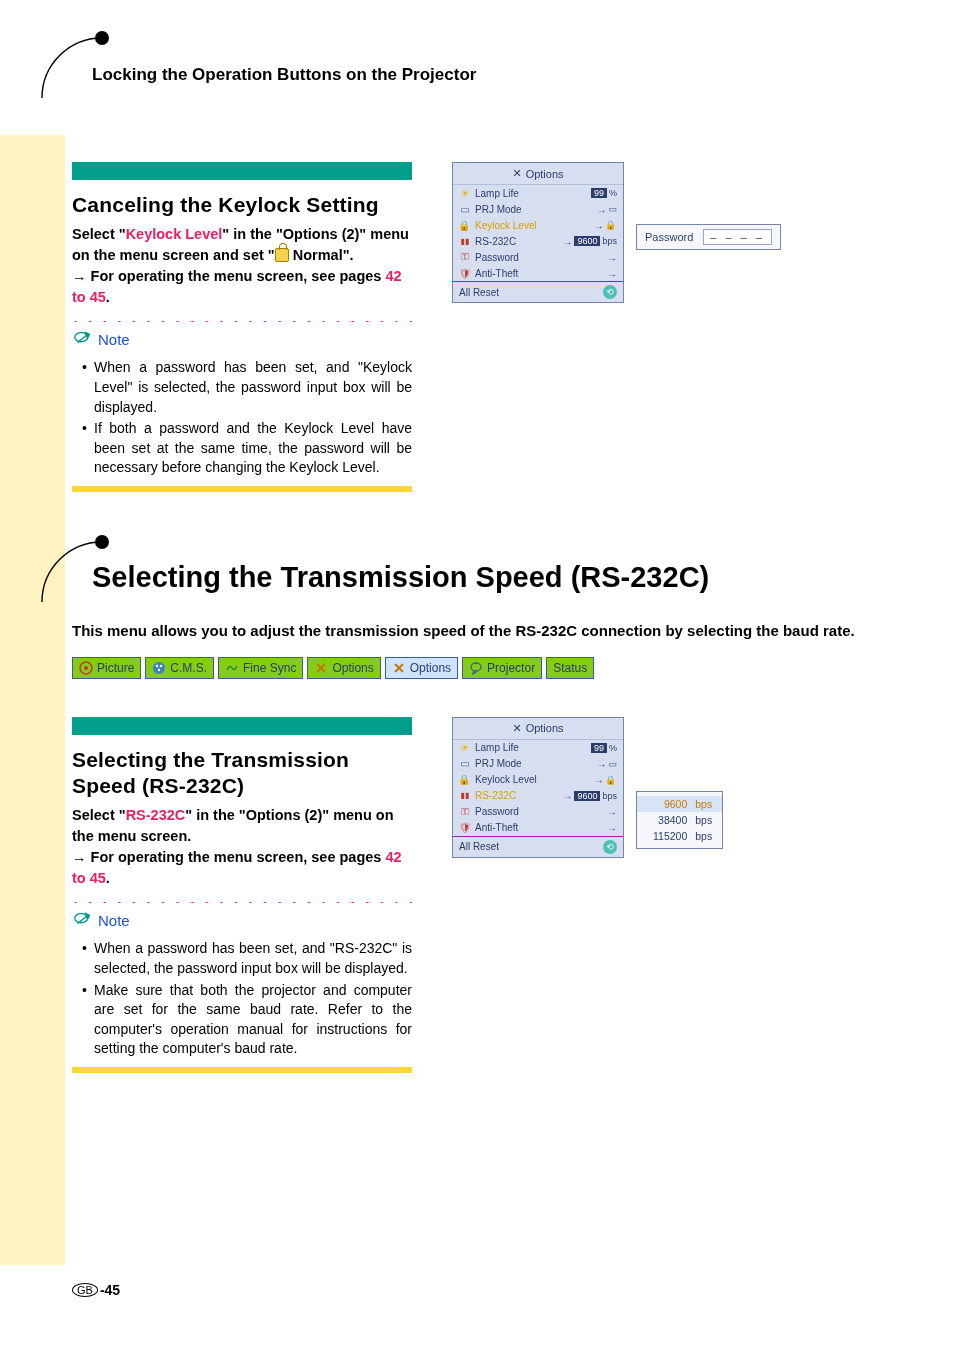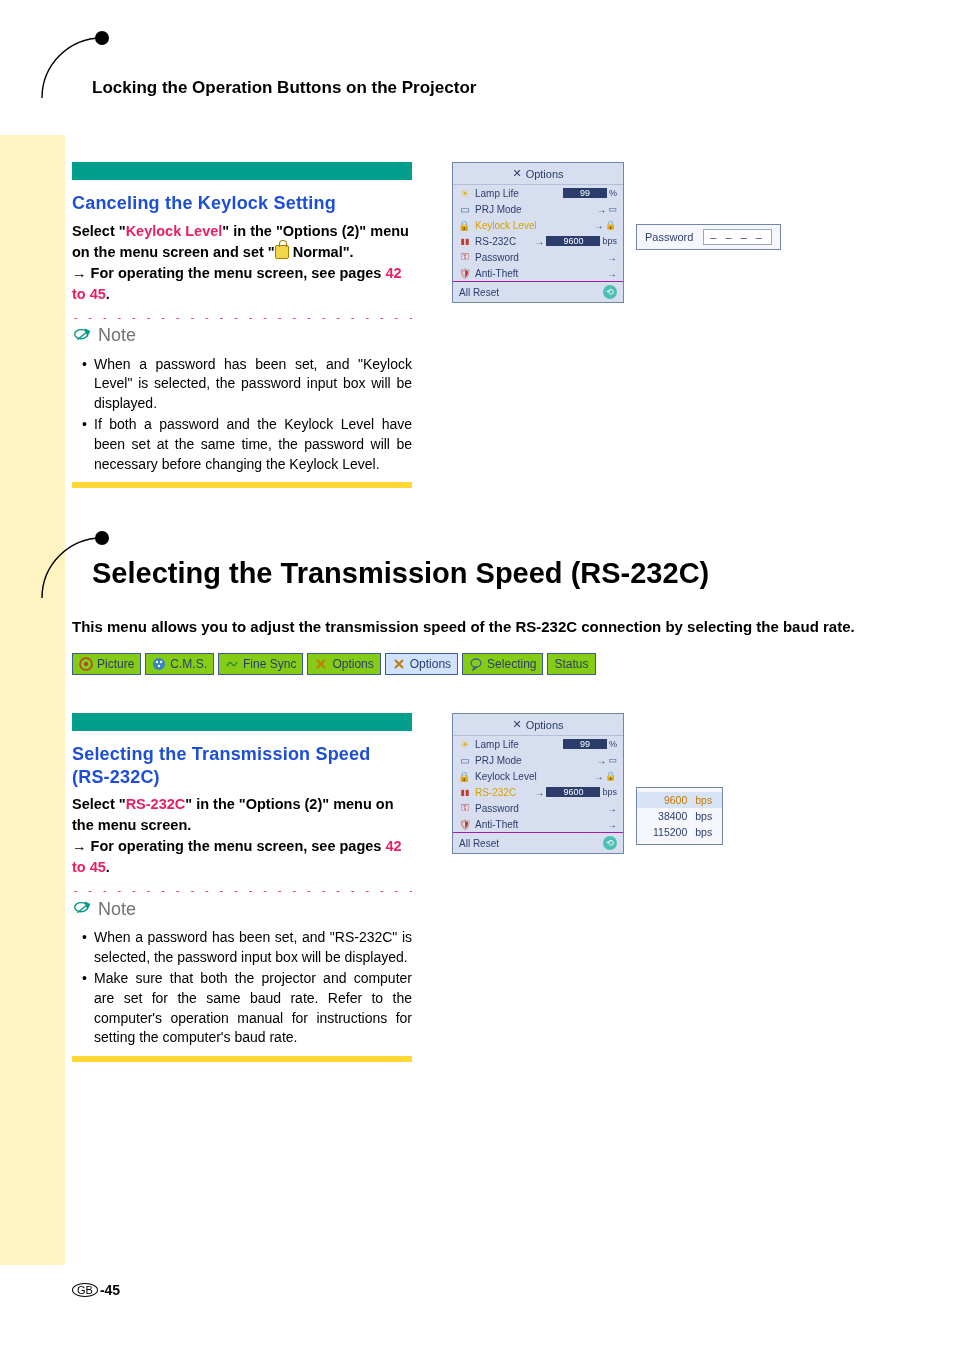--- a/index.html
+++ b/index.html
@@ -13,21 +13,21 @@
   }
   .page-corner {
     position: absolute;
     top: 28px;
     left: 32px;
     width: 80px;
     height: 80px;
   }
   .page-header {
     position: absolute;
-    top: 78px;
+    top: 65px;
     left: 92px;
     font-size: 17px;
     font-weight: bold;
     text-align: center;
   }
   .yellow-sidebar {
     position: absolute;
     top: 135px;
     left: 0;
     width: 65px;
@@ -40,22 +40,22 @@
     left: 72px;
     right: 60px;
   }
   .teal-bar {
     width: 340px;
     height: 18px;
     background: #019e8b;
     margin-bottom: 12px;
   }
   .red-heading {
-    color: #1d4ed8;
-    font-size: 18px;
+    color: #000000;
+    font-size: 21px;
     font-weight: 900;
     font-family: Arial, Helvetica, sans-serif;
     letter-spacing: 0.2px;
     line-height: 1.25;
     margin-bottom: 6px;
   }
   .blue-intro {
     color: #004b96;
     font-size: 14px;
     font-weight: bold;
@@ -98,22 +98,22 @@
   .note-label {
     display: flex;
     align-items: center;
     gap: 4px;
     margin: 2px 0 8px 0;
   }
   .note-icon {
     width: 22px; height: 22px;
   }
   .note-text {
-    color: #737373;
-    font-size: 18px;
+    color: #1d4ed8;
+    font-size: 15px;
     font-weight: normal;
   }
   .note-list {
     list-style: none;
     padding-left: 12px;
     font-size: 14px;
     line-height: 1.4;
   }
   .note-list li {
     position: relative;
@@ -183,21 +183,21 @@
     padding: 2px 6px;
     gap: 4px;
     color: #2b3d6b;
   }
   .osd-row.hl .osd-label { color: #d7a000; }
   .osd-icon { width: 12px; height: 12px; flex: 0 0 12px; display: flex; align-items: center; justify-content: center; }
   .osd-label { flex: 1; }
   .osd-val { font-size: 9px; display: flex; align-items: center; gap: 2px; }
   .osd-badge {
     background: #2b3d6b; color: #fff;
-    padding: 0 17px;
+    padding: 0 3px;
     font-size: 9px;
     display: inline-block;
   }
   .osd-arrow { color: #2b3d6b; font-size: 10px; }
   .osd-reset {
     padding: 3px 6px;
     display: flex;
     justify-content: space-between;
     align-items: center;
     border-top: 1px solid #a21caf;
@@ -455,21 +455,21 @@
         </span>
       <span>Options</span>
     </div>
     <div class="tab">
       <span class="tab-icon">
           <svg viewBox="0 0 14 14">
             <ellipse cx="7" cy="6" rx="5" ry="4" fill="none" stroke="#3b5b9a" stroke-width="1.3"></ellipse>
             <path d="M5 10 L4 13 L8 10" fill="none" stroke="#3b5b9a" stroke-width="1.3"></path>
           </svg>
         </span>
-      <span>Selecting</span>
+      <span>Projector</span>
     </div>
     <div class="tab">
       <span>Status</span>
     </div>
   </div>
 
   
   <div class="two-col">
     <div class="left-col">
       <div class="teal-bar"></div>

